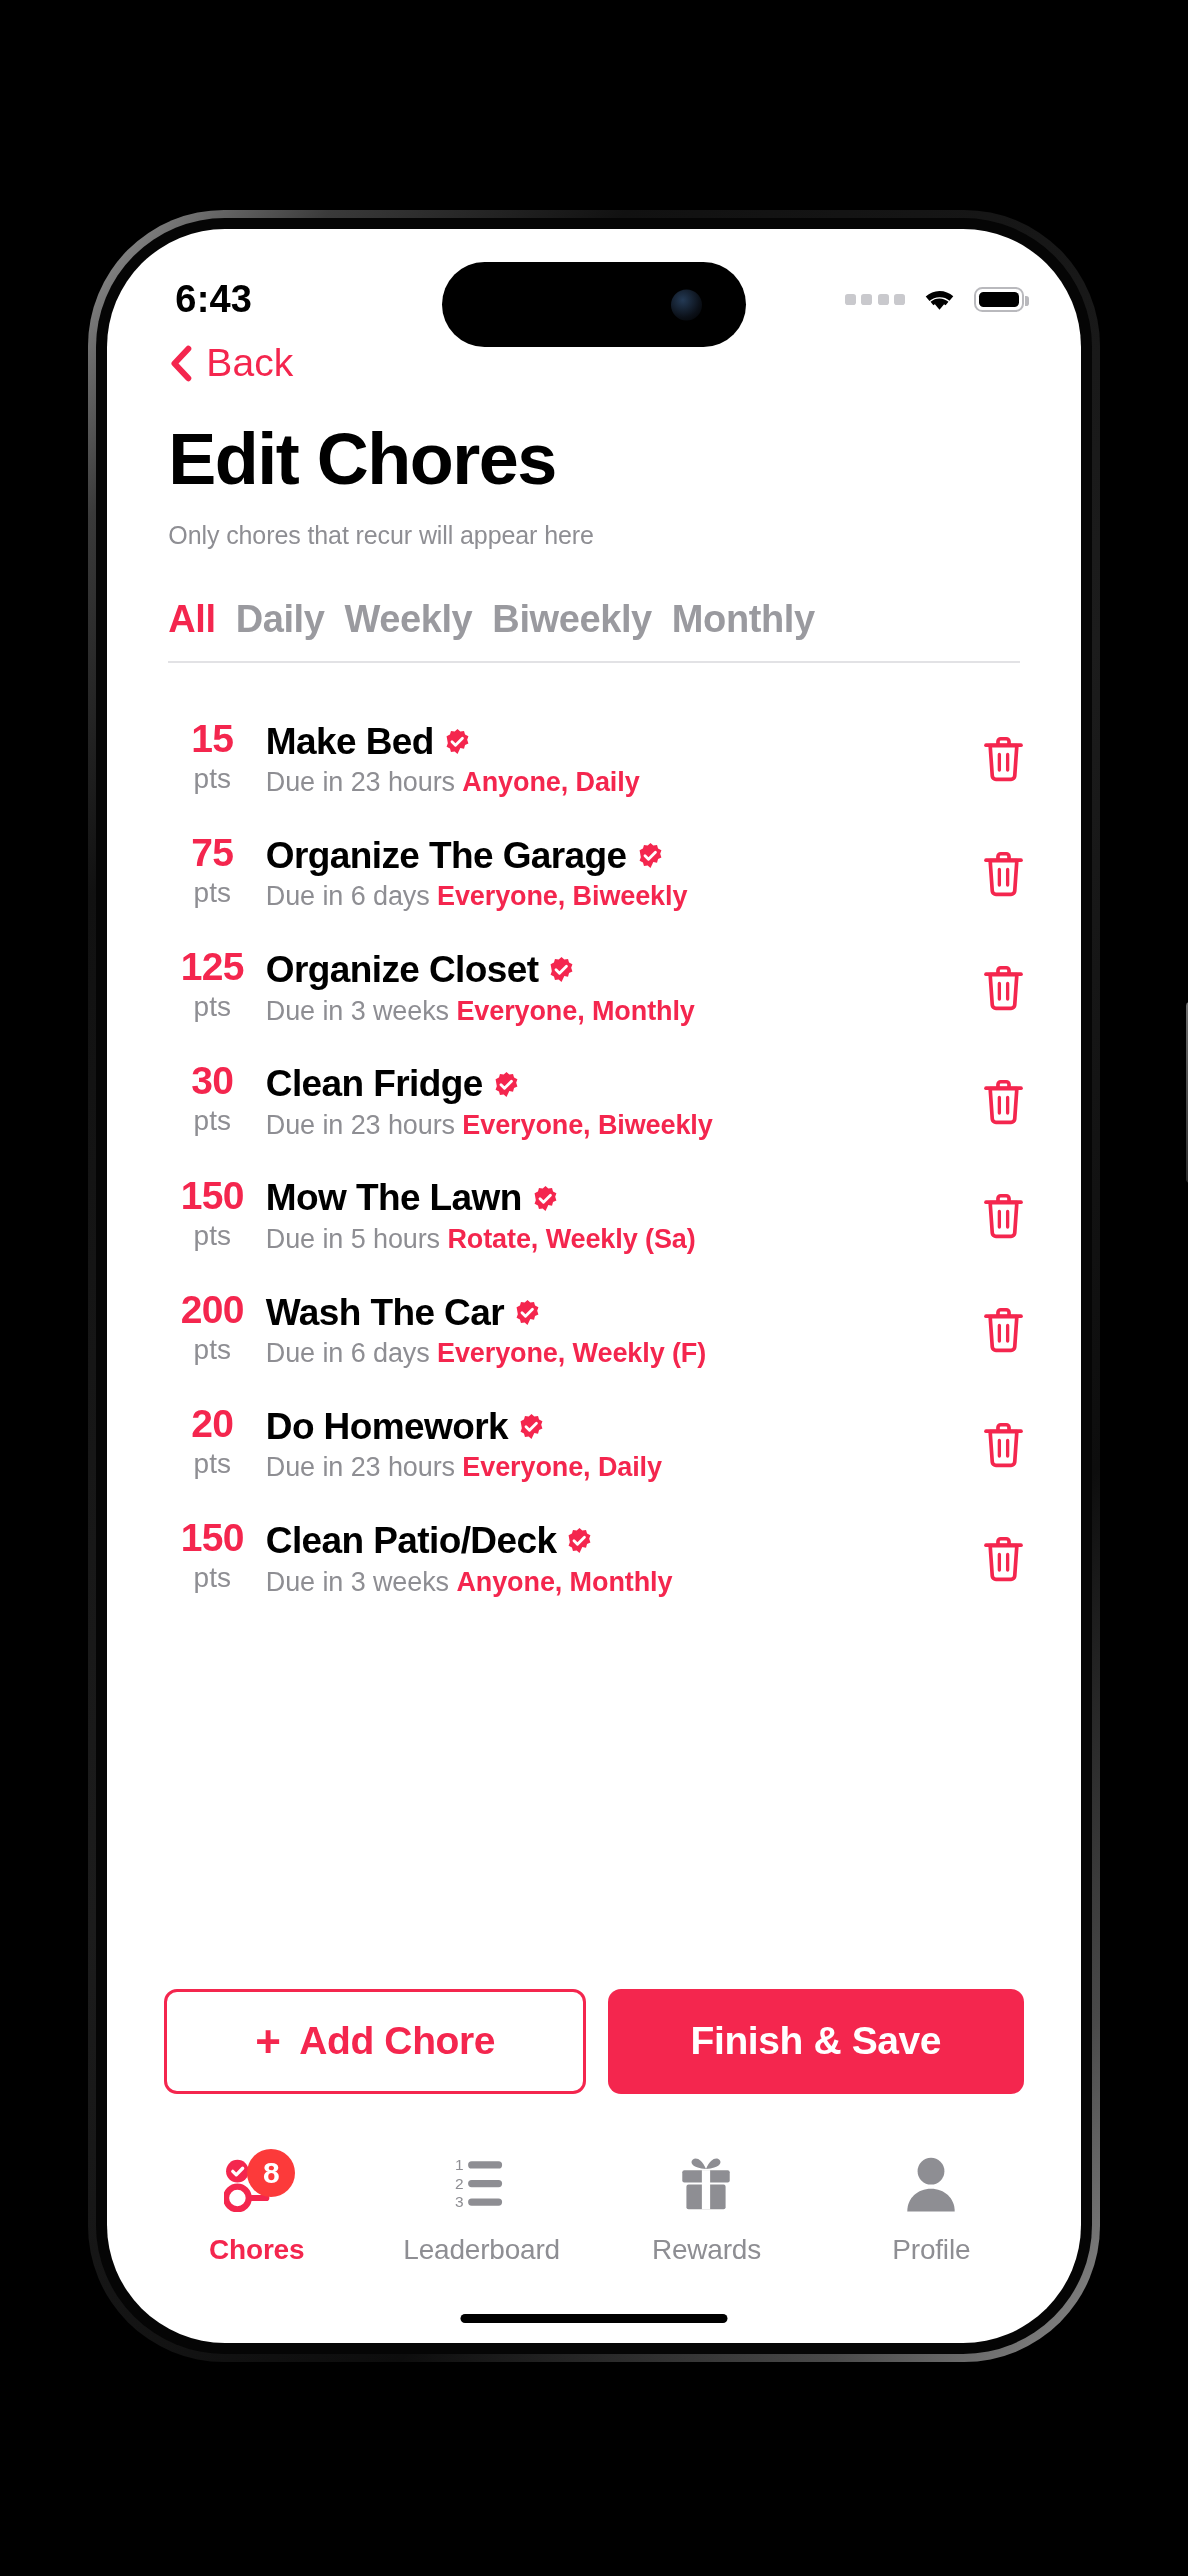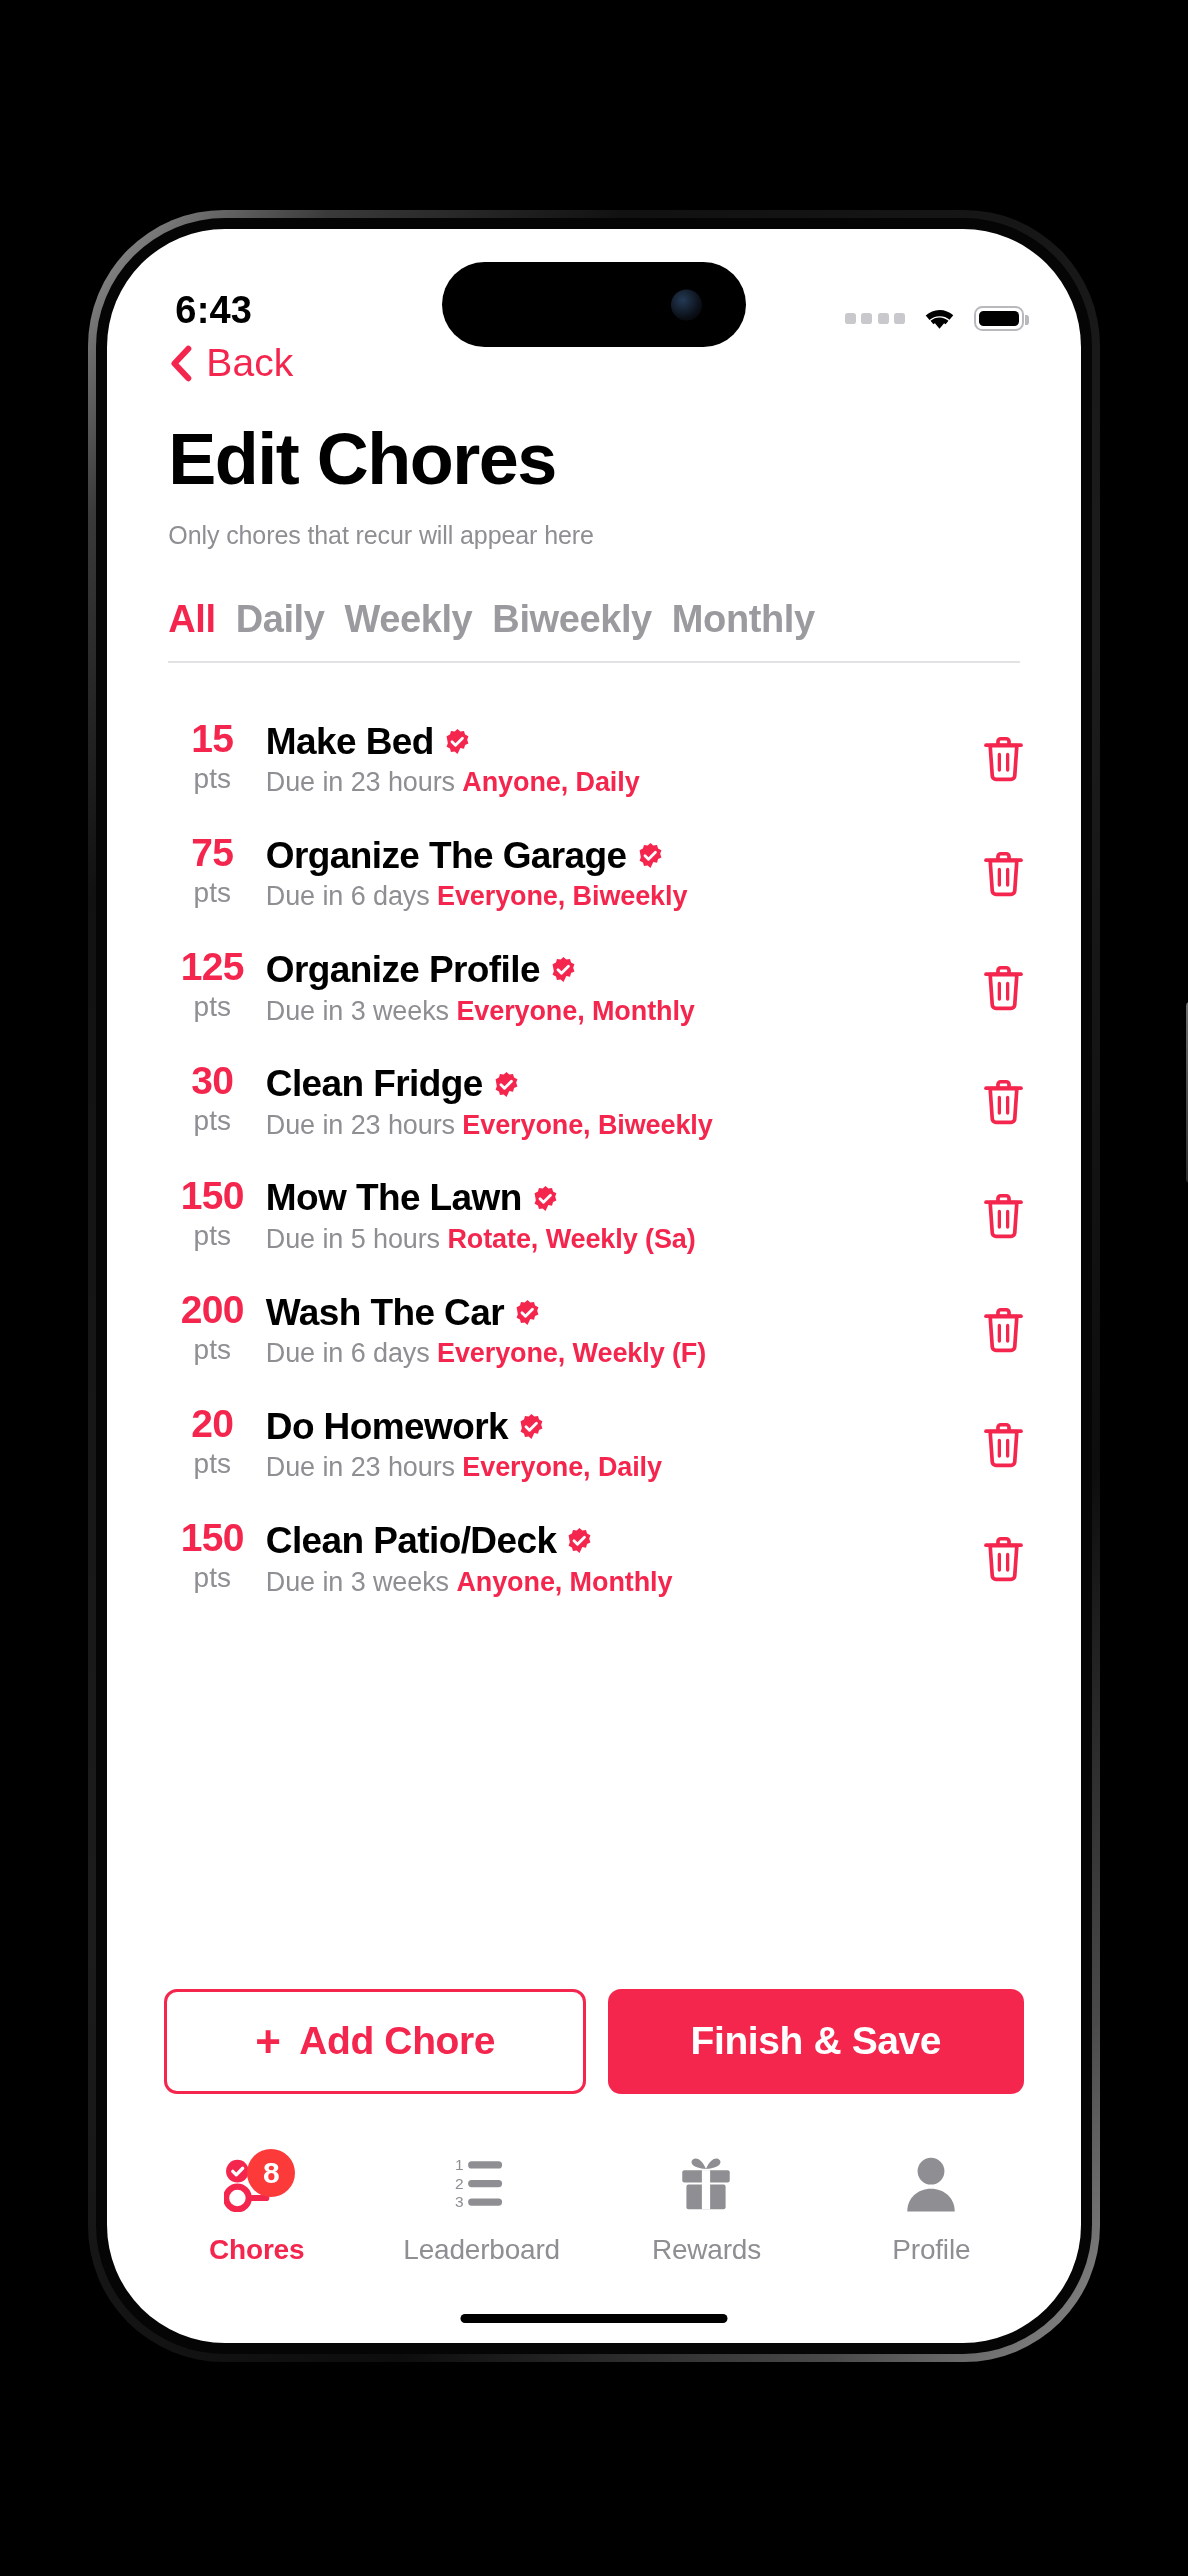--- a/index.html
+++ b/index.html
@@ -35,21 +35,21 @@
   
   .btn-side{ position:absolute; background:linear-gradient(180deg,#6e6e6e,#2a2a2a); border-radius:3.7px; }
   .btn-silence{ left:81px; top:590px; width:9.2px; height:57px; }
   .btn-volup{   left:81px; top:728px; width:9.2px; height:109px; }
   .btn-voldn{   left:81px; top:870px; width:9.2px; height:109px; }
   .btn-power{   left:1098px; top:792px; width:9.2px; height:181px; }
 
   
   .statusbar{
     position:absolute; left:0; top:0; width:100%; height:103px;
-    display:flex; align-items:flex-end; justify-content:space-between;
+    display:flex; align-items:center; justify-content:space-between;
     padding:37px 57px 0 68px;
   }
   .sb-time{ font-size:38px; font-weight:600; color:#000; letter-spacing:0.2px; }
   .sb-right{ display:flex; align-items:center; gap:15.7px; }
   .cell-dots{ display:flex; gap:5.5px; align-items:center; }
   .cell-dots i{ display:block; width:11px; height:11px; border-radius:2.8px; background:#c9c9cd; }
   .wifi{ width:37px; height:28px; display:block; }
   .battery{ position:relative; width:50px; height:25px; border:2.8px solid #b9b9bd; border-radius:8.3px; }
   .battery::after{ content:""; position:absolute; right:-7.4px; top:7.4px; width:4.6px; height:10px; background:#b9b9bd; border-radius:0 2.8px 2.8px 0;}
   .battery i{ position:absolute; left:2.8px; top:2.8px; bottom:2.8px; width:calc(100% - 5.5px); background:#000; border-radius:4.6px; }
@@ -232,21 +232,21 @@
                 </svg>
               </div>
             </div>
             <div class="row">
               <div class="pts-col">
                 <div class="pts-num">125</div>
                 <div class="pts-lbl">pts</div>
               </div>
               <div class="info-col">
                 <div class="chore-title-line">
-                  <span class="chore-title">Organize Profile</span>
+                  <span class="chore-title">Organize Closet</span>
                   <svg class="verified" viewBox="0 0 24 24">
                     <path d="M12 .9l2.5 2.3 3.3-.6.9 3.2 3 1.5-1.1 3.2 1.1 3.2-3 1.5-.9 3.2-3.3-.6L12 23.1 9.5 20.8l-3.3.6-.9-3.2-3-1.5 1.1-3.2L2.3 7.3l3-1.5.9-3.2 3.3.6z" fill="#F4264E"></path>
                     <path d="M7.1 12.2l3.1 3.1 6.2-6.2" fill="none" stroke="#fff" stroke-width="2.5" stroke-linecap="round" stroke-linejoin="round"></path>
                   </svg>
                 </div>
                 <div class="chore-meta"><span>Due in 3 weeks</span> <span class="tag">Everyone, Monthly</span></div>
               </div>
               <div class="trash-col">
                 <svg class="trash" viewBox="0 0 44 50">
                   <path d="M3 10h38" stroke="#F4264E" stroke-width="4" stroke-linecap="round" fill="none"></path>

